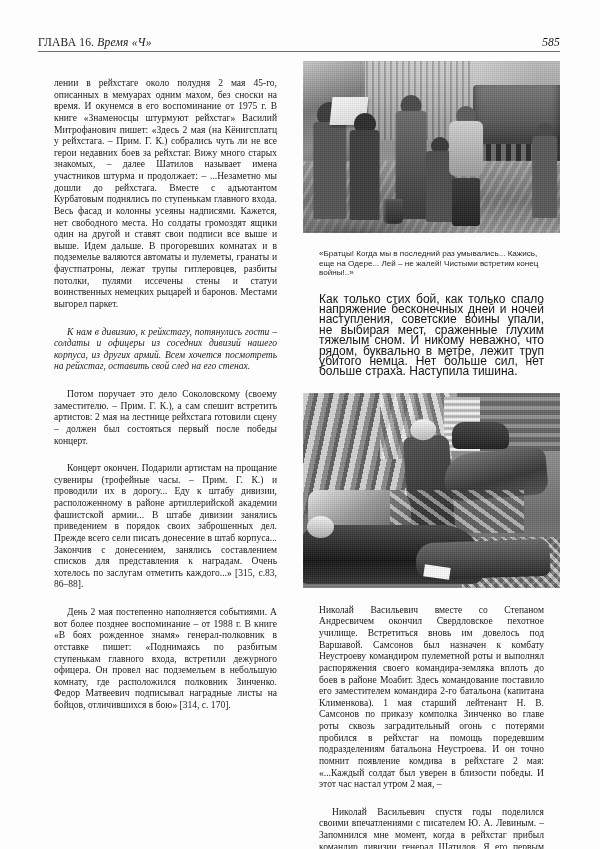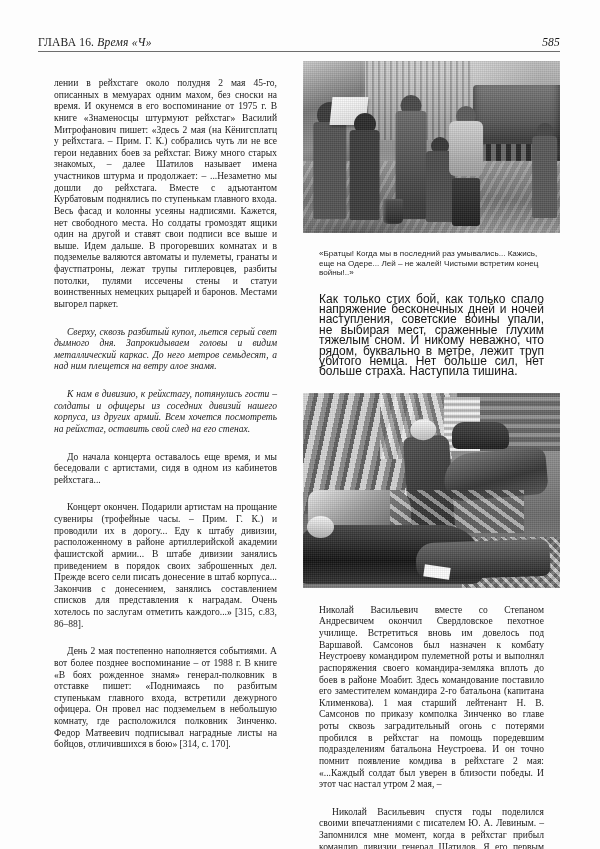--- a/index.html
+++ b/index.html
@@ -283,23 +283,22 @@
   <div class="running-head">
     <div class="rh-left">
       <span class="chap">ГЛАВА 16.</span>
       <span class="ttl">Время «Ч»</span>
     </div>
     <div class="rh-right">585</div>
   </div>
 
   <div class="col-left">
     <p class="noind">лении в рейхстаге около полудня 2 мая 45-го, описанных в мемуарах одним махом, без сноски на время. И окунемся в его воспоминание от 1975 г. В книге «Знаменосцы штурмуют рейхстаг» Василий Митрофанович пишет: «Здесь 2 мая (на Кёнигсплатц у рейхстага. – Прим. Г. К.) собрались чуть ли не все герои недавних боев за рейхстаг. Вижу много старых знакомых, – далее Шатилов называет имена участников штурма и продолжает: – ...Незаметно мы дошли до рейхстага. Вместе с адъютантом Курбатовым поднялись по ступенькам главного входа. Весь фасад и колонны усеяны надписями. Кажется, нет свободного места. Но солдаты громоздят ящики один на другой и ставят свои подписи все выше и выше. Идем дальше. В прогоревших комнатах и в подземелье валяются автоматы и пулеметы, гранаты и фаустпатроны, лежат трупы гитлеровцев, разбиты потолки, пулями иссечены стены и статуи воинственных немецких рыцарей и баронов. Местами выгорел паркет.</p>
-    <p class="ital">Сверху, сквозь разбитый купол, льется серый свет дымного дня. Запрокидываем головы и видим металлический каркас. До него метров семьдесят, а над ним плещется на ветру алое знамя.</p>
     <p class="ital">К нам в дивизию, к рейхстагу, потянулись гости – солдаты и офицеры из соседних дивизий нашего корпуса, из других армий. Всем хочется посмотреть на рейхстаг, оставить свой след на его стенах.</p>
-    <p>До начала концерта оставалось еще время, и мы беседовали с артистами, сидя в одном из кабинетов рейхстага...</p>
+    <p>Потом поручает это дело Соколовскому (своему заместителю. – Прим. Г. К.), а сам спешит встретить артистов: 2 мая на лестнице рейхстага готовили сцену – должен был состояться первый после победы концерт.</p>
     <p>Концерт окончен. Подарили артистам на прощание сувениры (трофейные часы. – Прим. Г. К.) и проводили их в дорогу... Еду к штабу дивизии, расположенному в районе артиллерийской академии фашистской армии... В штабе дивизии занялись приведением в порядок своих заброшенных дел. Прежде всего сели писать донесение в штаб корпуса... Закончив с донесением, занялись составлением списков для представления к наградам. Очень хотелось по заслугам отметить каждого...» [315, с.83, 86–88].</p>
     <p>День 2 мая постепенно наполняется событиями. А вот более позднее воспоминание – от 1988 г. В книге «В боях рожденное знамя» генерал-полковник в отставке пишет: «Поднимаясь по разбитым ступенькам главного входа, встретили дежурного офицера. Он провел нас подземельем в небольшую комнату, где расположился полковник Зинченко. Федор Матвеевич подписывал наградные листы на бойцов, отличившихся в бою» [314, с. 170].</p>
   </div>
 
   <div class="col-right">
 
     <div class="figure fig-top ph1">
       <div class="rub-bg"></div>
       <div class="rub-l"></div>
       <div class="tank"></div>

